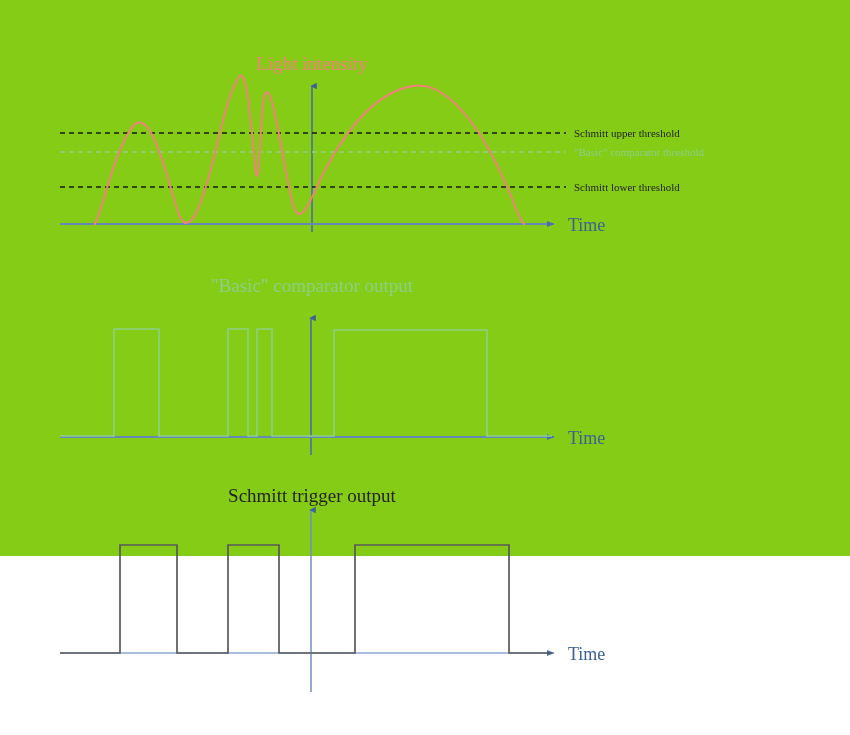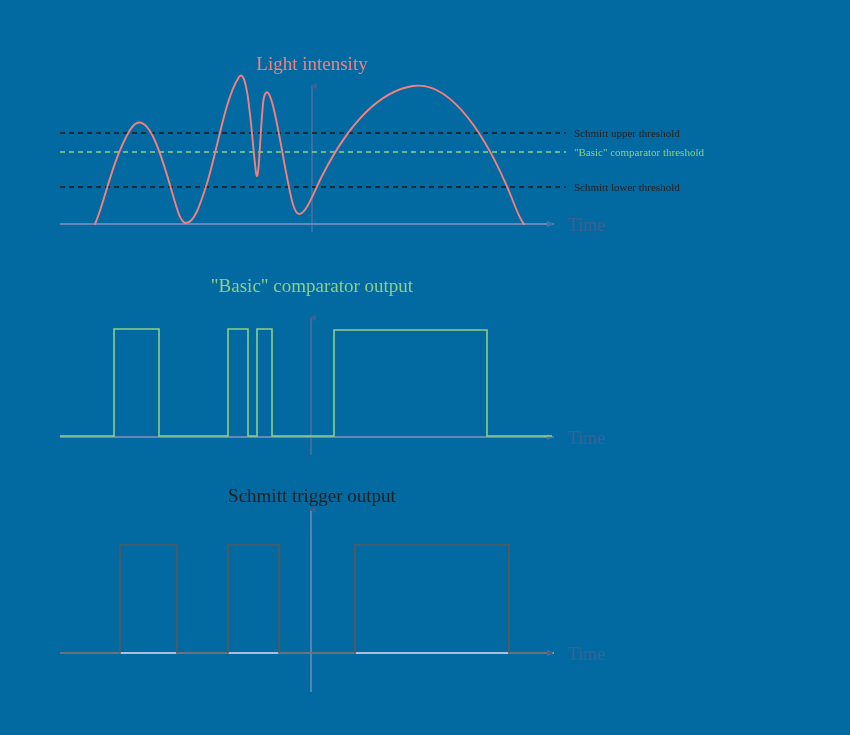--- a/index.html
+++ b/index.html
@@ -10,22 +10,22 @@
   }
   body {
     width: 850px;
     height: 735px;
     font-family: "Liberation Serif", "DejaVu Serif", serif;
     overflow: hidden;
   }
   #diagram-root {
     position: relative;
     width: 850px;
-    height: 735px;
-    background: #0369a1;
+    height: 556px;
+    background: #84cc16;
   }
   svg#schmitt-svg {
     display: block;
     width: 850px;
     height: 735px;
   }
   text {
     font-family: "Liberation Serif", "DejaVu Serif", serif;
   }
   .plot-title {

